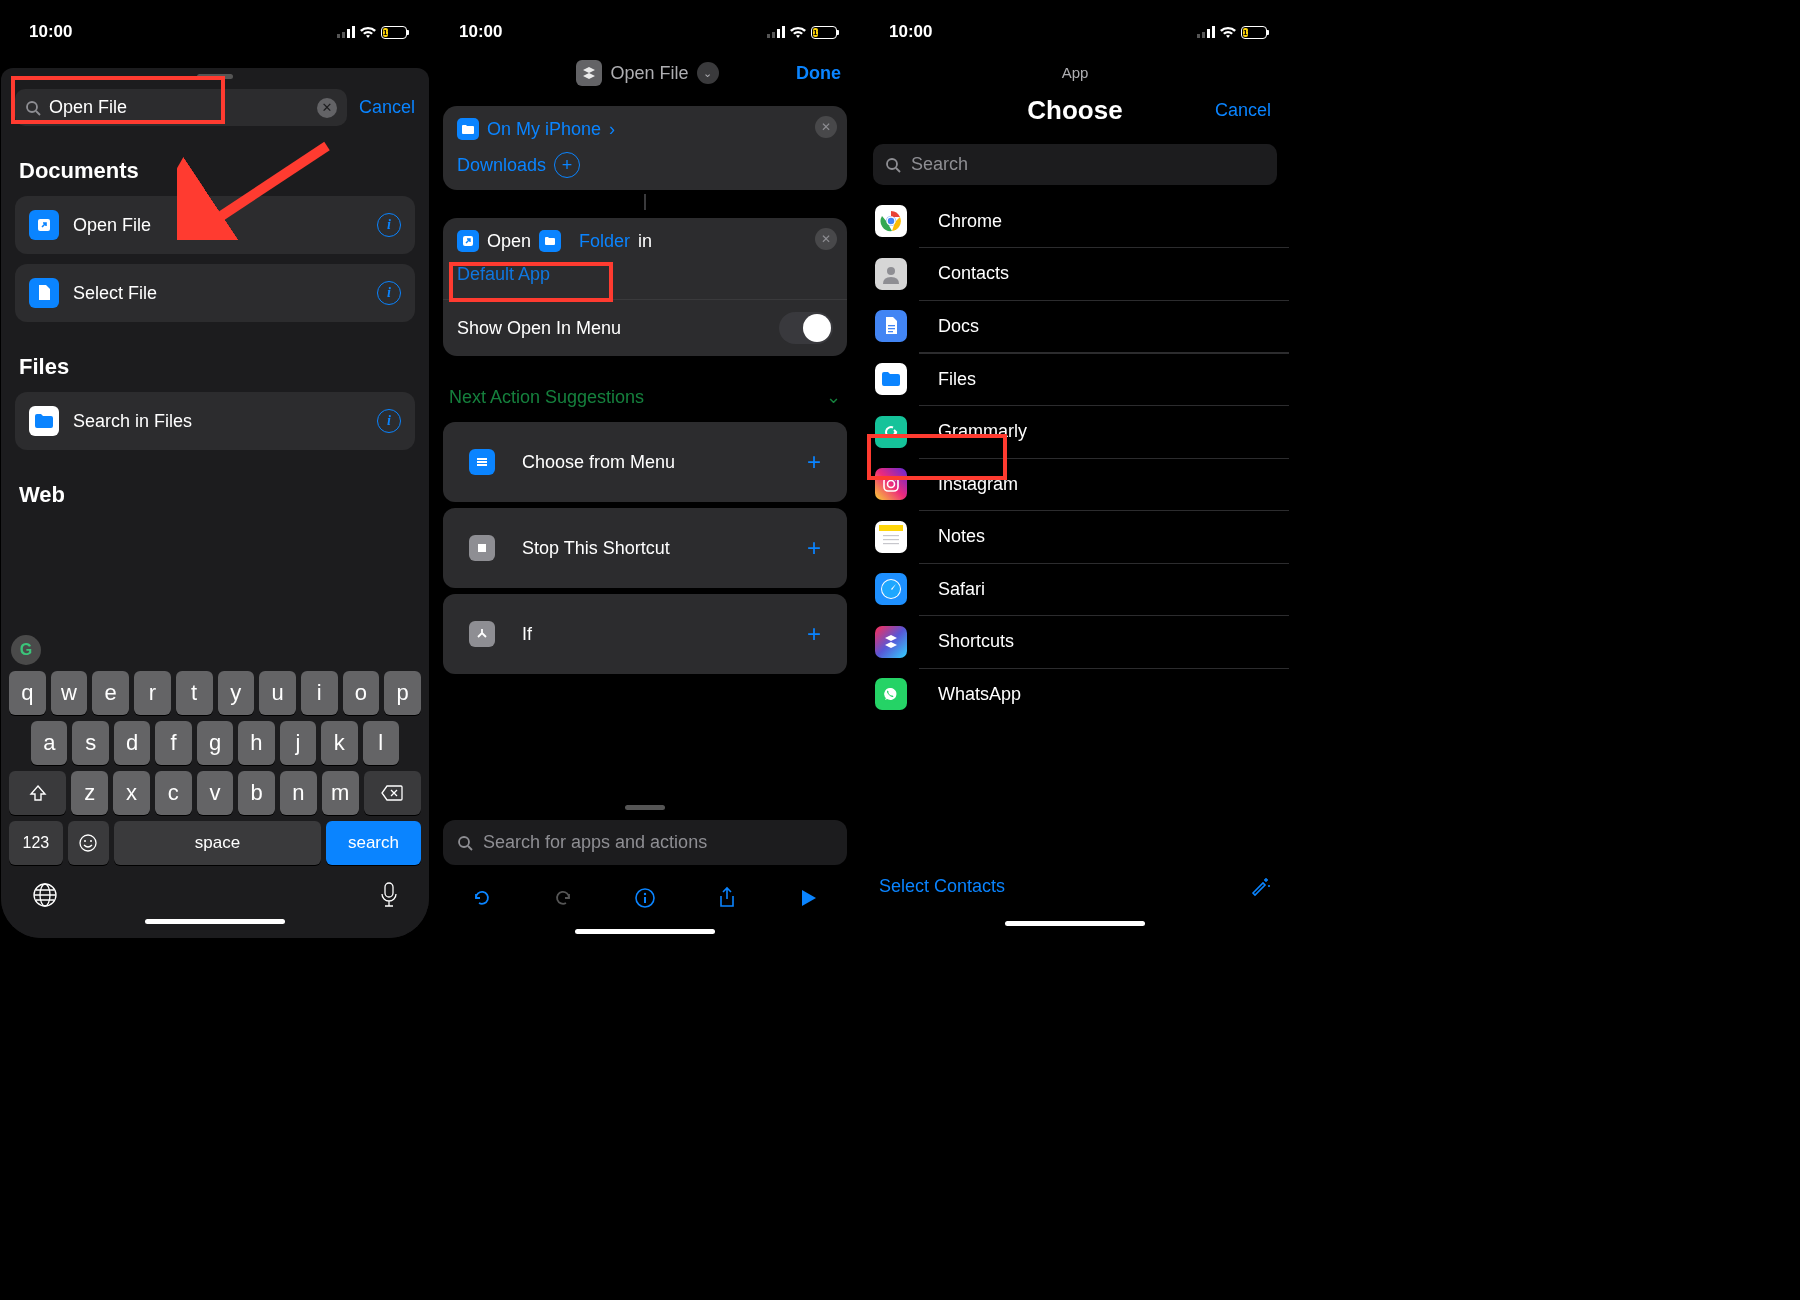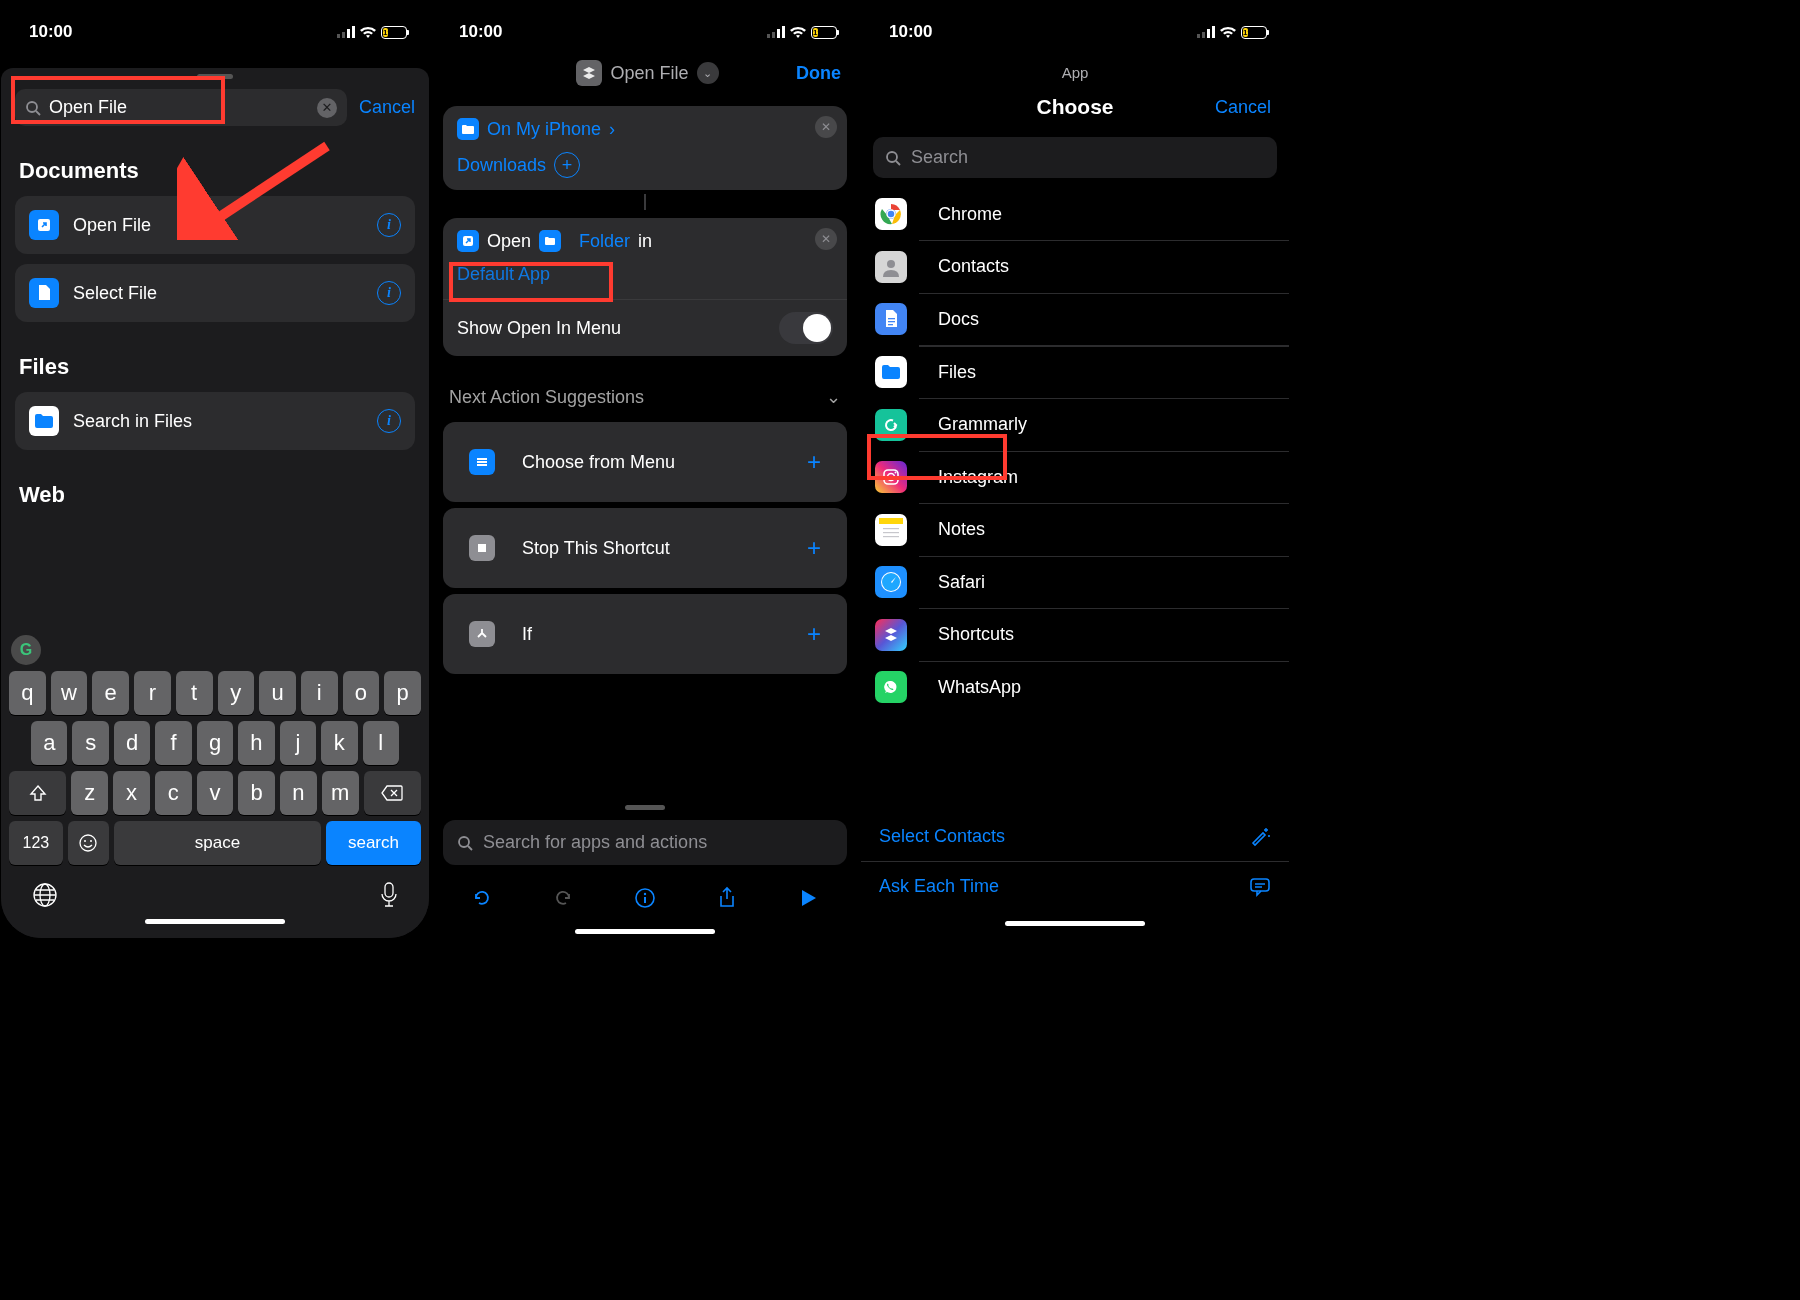--- a/index.html
+++ b/index.html
@@ -58,36 +58,36 @@
   .ac-row { display:flex; align-items:center; flex-wrap:wrap; gap:8px; padding: 12px 42px 12px 14px; font-size:18px; }
   .chip-icon { width:22px; height:22px; background:#0a84ff; border-radius:5px; display:inline-flex; align-items:center; justify-content:center; }
   .link { color:#0a84ff; }
   .plus-chip { width:26px; height:26px; border:1.5px solid #0a84ff; border-radius:50%; color:#0a84ff; display:flex; align-items:center; justify-content:center; font-size:18px; }
   .folder-chip { display:inline-flex; align-items:center; gap:18px; color:#0a84ff; }
   .divider { height:1px; background:#3a3a3c; margin: 0 0; }
   .toggle-row { display:flex; align-items:center; justify-content:space-between; padding: 12px 14px; font-size:18px; }
   .switch { width:54px; height:32px; background:#39393d; border-radius:16px; position:relative; }
   .switch .knob { width:28px; height:28px; background:#fff; border-radius:50%; position:absolute; top:2px; right:2px; }
 
-  .nas-row { display:flex; align-items:center; justify-content:space-between; padding: 20px 18px 8px; color:#a3a3a3; font-size:18px;gap:39px; }
+  .nas-row { display:flex; align-items:center; justify-content:space-between; padding: 20px 18px 8px; color:#15803d; font-size:18px;gap:39px; }
   .sugg { background:#2c2c2e; border-radius:12px; margin:6px 12px; display:flex; align-items:center; padding:26px; gap:27px; font-size:18px; }
   .sugg .plus { margin-left:auto; color:#0a84ff; font-size:24px; font-weight:300;}
   .sugg-icon { width:26px; height:26px; border-radius:6px; display:flex; align-items:center; justify-content:center; font-size:14px;}
 
   .p2-bottom { position:absolute; bottom:0; left:0; right:0; }
   .p2-search { background:#1c1c1e; margin:10px 12px; border-radius:12px; display:flex; align-items:center; padding:12px 14px; color:#8e8e93; font-size:18px; gap:10px; }
   .p2-toolbar { display:flex; justify-content:space-around; padding: 6px 10px 4px; }
   .tb-icon { color:#0a84ff; font-size:20px; width:34px; height:34px; display:flex; align-items:center; justify-content:center; }
   .tb-icon.dim { color:#555; }
   .p2-grabber { width:40px; height:5px; background:#555; border-radius:3px; margin: 4px auto 0; }
 
   
   .p3-header { text-align:center; padding: 14px 0 8px; color:#aeaeb2; font-size:15px; }
   .p3-nav { display:flex; align-items:center; justify-content:center; position:relative; padding: 6px 18px 14px; }
-  .p3-nav .choose { font-size:21px; font-weight:700; }
+  .p3-nav .choose { font-size:26px; font-weight:700; }
   .p3-nav .cancel { position:absolute; right:18px; color:#0a84ff; font-size:18px; }
   .p3-search { background:#1c1c1e; margin:4px 12px 10px; border-radius:10px; display:flex; align-items:center; padding:10px 12px; color:#8e8e93; font-size:18px; gap:10px; }
   .app-list { }
   .app-row { display:flex; align-items:center; gap:31px; padding: 10px 14px; font-size:18px; }
   .app-list .sep { height:0.5px; background:#2c2c2e; margin-left:58px; }
   .app-icon { width:32px; height:32px; border-radius:7px; display:flex; align-items:center; justify-content:center; font-size:18px; font-weight:600; flex-shrink:0;}
 
   .p3-footer { position:absolute; bottom:8px; left:0; right:0; }
   .p3-opt { display:flex; align-items:center; justify-content:space-between; padding: 14px 18px; color:#0a84ff; font-size:18px; }
   .p3-opt + .p3-opt { border-top:0.5px solid #2c2c2e; }
@@ -602,28 +602,17 @@
     <div class="p3-opt">
       <span>Select Contacts</span>
       <span class="magic-icon">
         <svg width="22" height="22" viewBox="0 0 22 22">
               <path d="M4 18 L14 8 L16 10 L6 20 Z" fill="none" stroke="#0a84ff" stroke-width="1.6"></path>
               <path d="M17 3 L17 7 M15 5 L19 5" stroke="#0a84ff" stroke-width="1.4"></path>
               <path d="M20 10 L20 12 M19 11 L21 11" stroke="#0a84ff" stroke-width="1.2"></path>
             </svg>
       </span>
     </div>
-    <div class="p3-opt">
-      <span>Ask Each Time</span>
-      <span class="ask-icon">
-        <svg width="22" height="20" viewBox="0 0 22 20">
-              <rect x="2" y="2" width="18" height="12" rx="3" fill="none" stroke="#0a84ff" stroke-width="1.6"></rect>
-              <path d="M8 14 L8 18 L12 14" fill="none" stroke="#0a84ff" stroke-width="1.6"></path>
-              <line x1="6" y1="7" x2="16" y2="7" stroke="#0a84ff" stroke-width="1.4"></line>
-              <line x1="6" y1="10" x2="13" y2="10" stroke="#0a84ff" stroke-width="1.4"></line>
-            </svg>
-      </span>
-    </div>
     <div class="homebar"></div>
   </div>
 </div>
 
 </div>
 
 </body></html>

